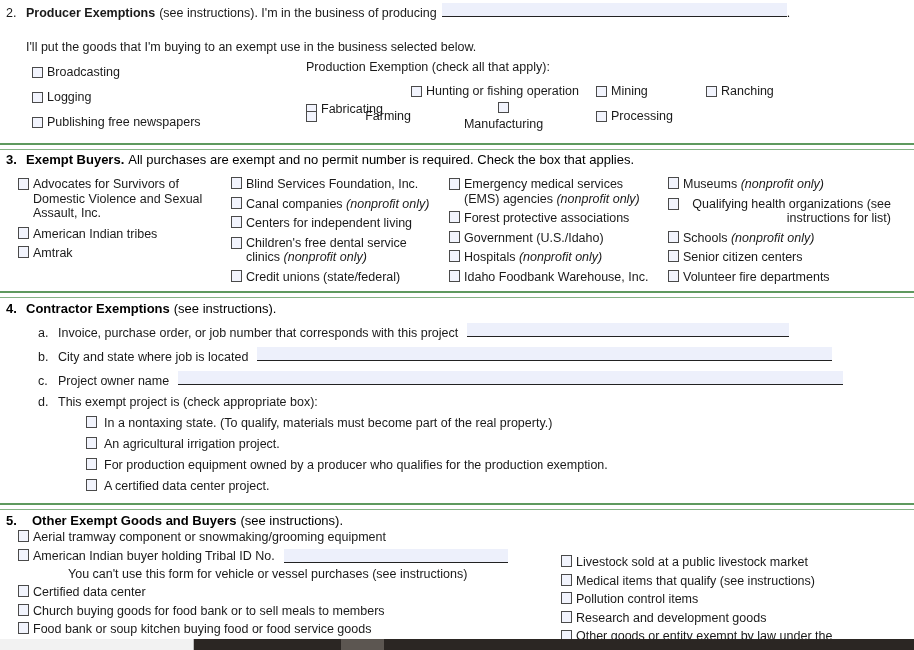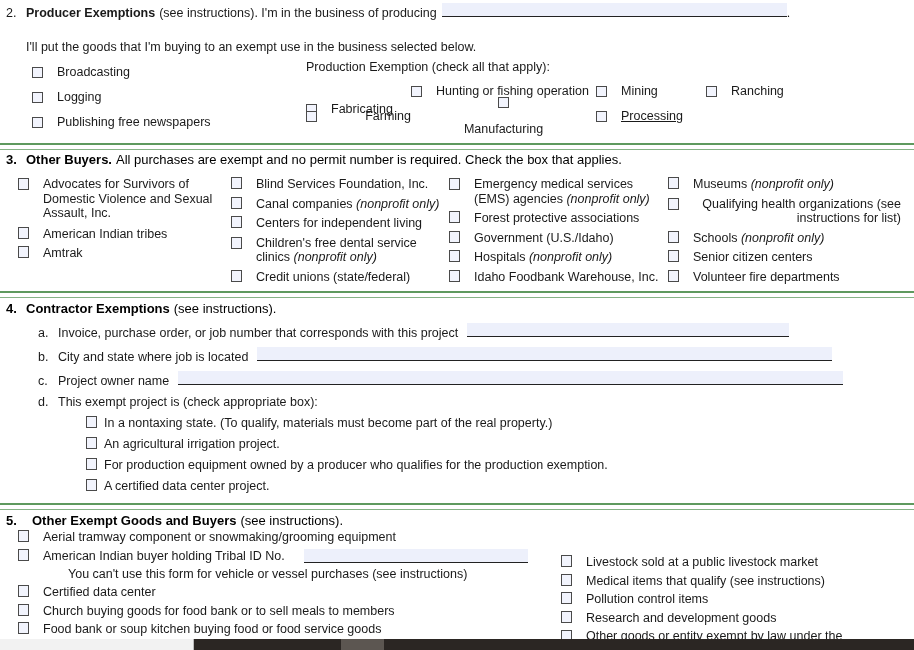--- a/index.html
+++ b/index.html
@@ -41,21 +41,21 @@
     display:inline-block;
     width:11px;height:11px;
     border:1.3px solid #4a4a4a;
     background:#f2f4fd;
     box-sizing:border-box;
     vertical-align:-1px;
     flex:0 0 11px;
   }
   .cb.lg{width:12px;height:12px;}
 
-  .opt{display:flex;align-items:flex-start;gap:14px;line-height:1.16;}
+  .opt{display:flex;align-items:flex-start;gap:4px;line-height:1.16;}
   .opt .lbl{display:block;}
 
   
   .fld{
     display:inline-block;
     background:#edf0fb;
     border-bottom:1.4px solid #222;
     height:13px;
     vertical-align:-3px;
   }
@@ -159,35 +159,35 @@
 
         <div class="prod-row">
           <div class="opt" style="width:105px;justify-content:space-between;">
             <span class="cb"></span>
             <span class="lbl">Farming</span>
           </div>
           <div class="opt" style="width:185px;flex-direction:column;">
             <span class="cb"></span>
             <span class="lbl">Manufacturing</span>
           </div>
-          <div class="opt" style="width:110px;text-decoration:underline;">
+          <div class="opt" style="width:110px;">
             <span class="cb"></span>
             <span class="lbl">Processing</span>
           </div>
         </div>
       </div>
     </div>
   </div>
 
   <div class="divider" style="margin-top:8px;"></div>
 
   <div class="section" id="sec3">
     <div class="sec-head">
       <span class="sec-num">3.</span>
-      <span class="sec-title">Other Buyers.</span>
+      <span class="sec-title">Exempt Buyers.</span>
       <span style="font-weight:normal;margin-left:4px;">All purchases are exempt and no permit number is required. Check the box that applies.</span>
     </div>
 
     <div class="cols">
       <div class="c1">
         <div class="opt" style="margin-bottom:6px;">
           <span class="cb lg" style="margin-top:1px;"></span>
           <span class="lbl" style="max-width:175px;">Advocates for Survivors of Domestic Violence and Sexual Assault, Inc.</span>
         </div>
         <div class="opt">

